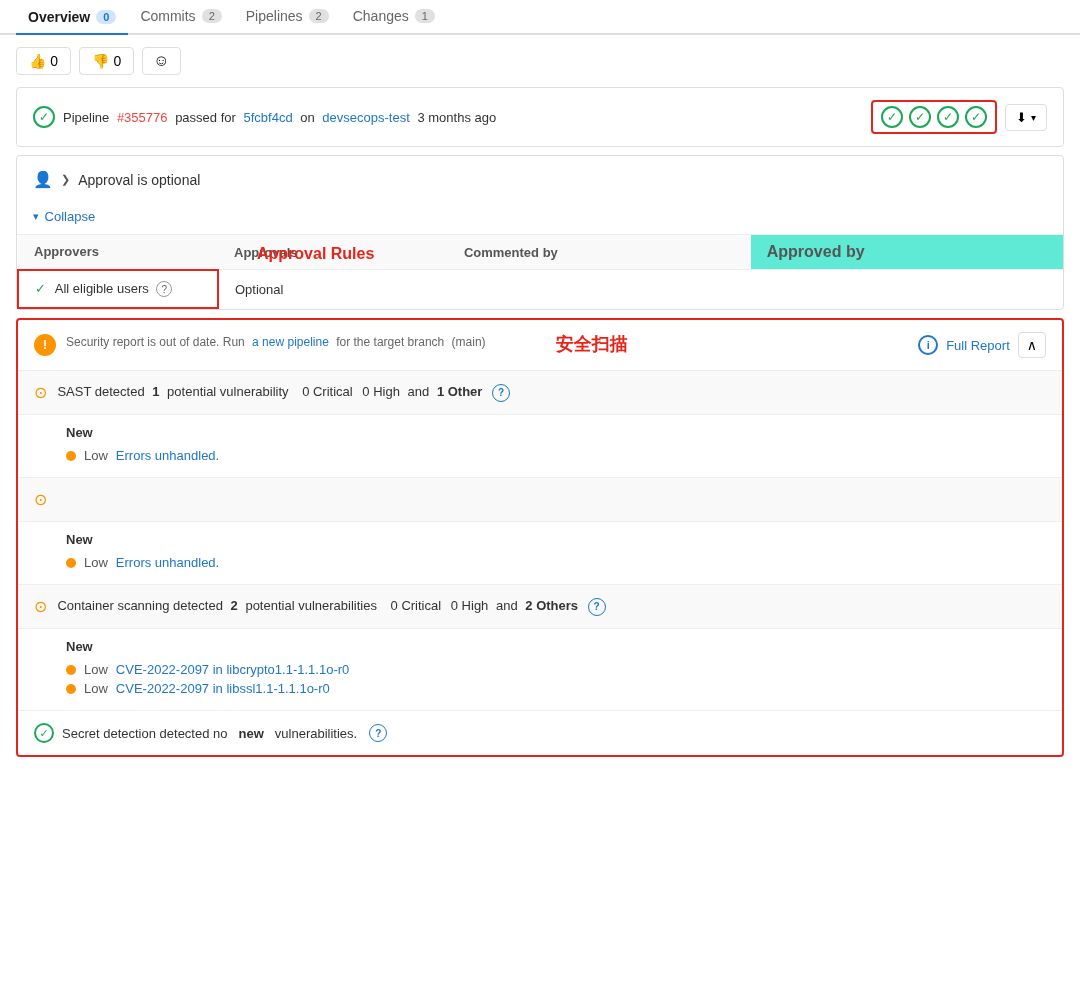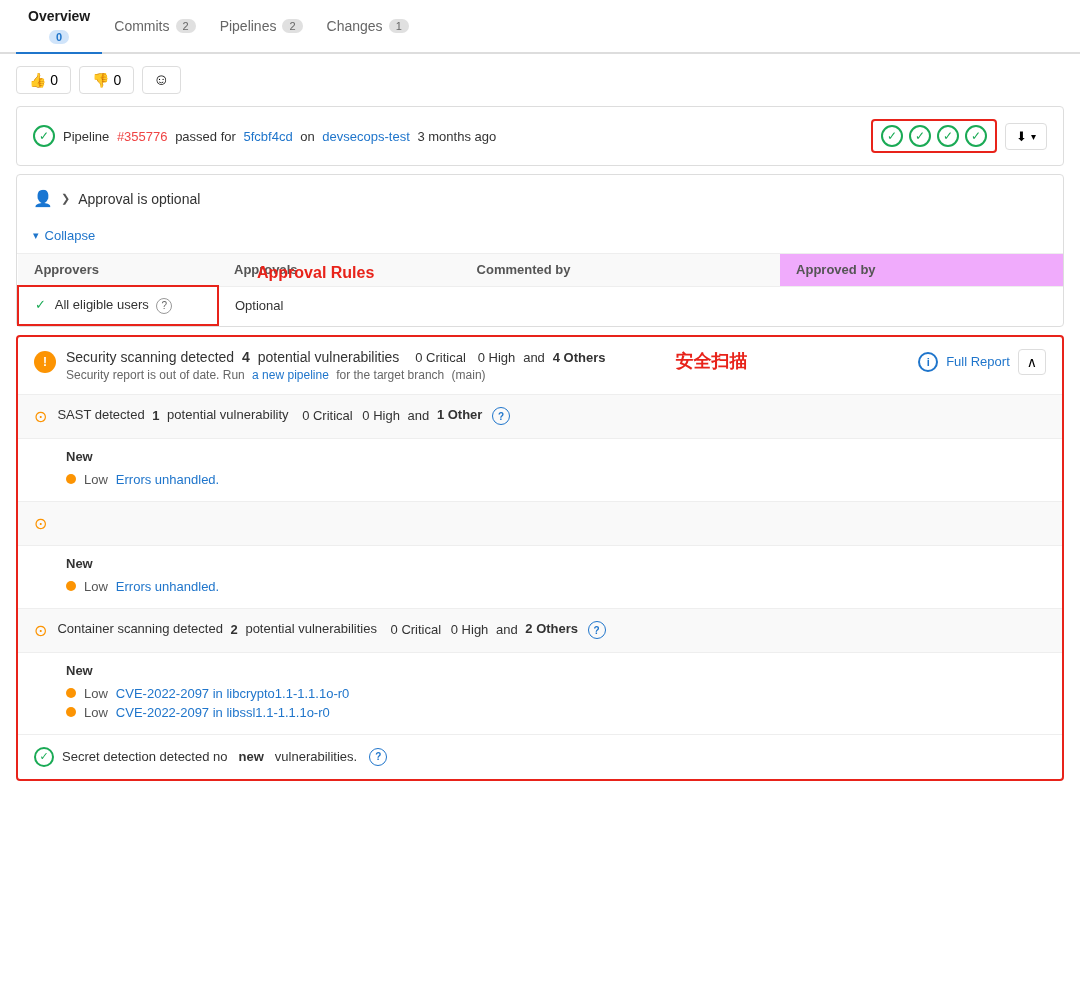--- a/index.html
+++ b/index.html
@@ -1,18 +1,18 @@
 <!DOCTYPE html>
 <html><head>
   <meta charset="utf-8">
   <style>
     * { box-sizing: border-box; margin: 0; padding: 0; }
     body { font-family: -apple-system, BlinkMacSystemFont, 'Segoe UI', Arial, sans-serif; font-size: 14px; background: #fff; color: #333; }
     .tab { padding: 8px 12px; cursor: pointer; font-size: 14px; color: #666; border-bottom: 2px solid transparent; margin-bottom: -1px; display: flex; align-items: center; gap: 6px; }
-    .tab.active { color: #1a1a1a; border-bottom-color: #1f75cb; font-weight: 600; flex-direction: column; }
+    .tab.active { color: #1a1a1a; border-bottom-color: #1f75cb; font-weight: 600; }
   </style>
 </head>
 <body>
 
 <div style="display:flex; border-bottom:2px solid #ddd; padding:0 16px; background:#fff;">
   <div class="tab active" style="color:#1a1a1a; border-bottom:2px solid #1f75cb; margin-bottom:-2px; padding:8px 12px; display:flex; align-items:center; gap:6px; font-weight:600;">
     <span>Overview</span>
     <span style="background:#d0e4fa; border-radius:10px; padding:1px 7px; font-size:11px; color:#1f75cb;">0</span>
   </div>
   <div class="tab" style="padding:8px 12px; display:flex; align-items:center; gap:6px; color:#666; cursor:pointer;">
@@ -81,21 +81,21 @@
     <span>Collapse</span>
   </div>
   <div style="position:relative;">
     <span style="color:#e8231a; font-size:16px; font-weight:bold; position:absolute; left:240px; top:10px; z-index:2;">Approval Rules</span>
     <table style="width:100%; border-collapse:collapse;">
       <thead>
         <tr>
           <th style="text-align:left; padding:8px 16px; font-size:13px; font-weight:600; color:#555; border-bottom:1px solid #eee; background:#f9f9f9; width:200px;">Approvers</th>
           <th style="text-align:left; padding:8px 16px; font-size:13px; font-weight:600; color:#555; border-bottom:1px solid #eee; background:#f9f9f9;">Approvals</th>
           <th style="text-align:left; padding:8px 16px; font-size:13px; font-weight:600; color:#555; border-bottom:1px solid #eee; background:#f9f9f9;">Commented by</th>
-          <th style="text-align:left; padding:8px 16px; font-size:13px; font-weight:600; color:#555; border-bottom:1px solid #eee; background:#f0abfc;">Approved by</th>
+          <th style="text-align:left; padding:8px 16px; font-size:16px; font-weight:600; color:#555; border-bottom:1px solid #eee; background:#5eead4;">Approved by</th>
         </tr>
       </thead>
       <tbody>
         <tr>
           <td style="padding:10px 16px; font-size:13px; border:2px solid #e8231a; vertical-align:middle;">
             <span style="color:#1aaa55; margin-right:6px;">✓</span>
             <span>All eligible users</span>
             <span style="display:inline-flex; align-items:center; justify-content:center; width:16px; height:16px; border-radius:50%; border:1px solid #999; font-size:10px; color:#666; cursor:pointer; vertical-align:middle; margin-left:4px;">?</span>
           </td>
           <td style="padding:10px 16px; font-size:13px; vertical-align:middle;">
@@ -108,29 +108,20 @@
     </table>
   </div>
 </div>
 
 <div style="margin:8px 16px; border:2px solid #e8231a; border-radius:4px; background:#fff;">
 
   <div style="padding:12px 16px; display:flex; align-items:flex-start; justify-content:space-between; border-bottom:1px solid #eee;">
     <div style="display:flex; align-items:flex-start; gap:10px; flex:1;">
       <div style="width:22px; height:22px; border-radius:50%; background:#fc9403; display:flex; align-items:center; justify-content:center; color:white; font-size:12px; font-weight:bold; flex-shrink:0; margin-top:2px;">!</div>
       <div>
-        <div style="font-size:14px;">
-          <span>Security scanning detected</span>
-          <strong style="margin:0 4px;">4</strong>
-          <span>potential vulnerabilities</span>
-          <span style="margin-left:12px; font-size:13px;">0 Critical</span>
-          <span style="margin-left:8px; font-size:13px;">0 High</span>
-          <span style="margin:0 4px; font-size:13px;">and</span>
-          <strong style="font-size:13px;">4 Others</strong>
-        </div>
         <div style="font-size:12px; color:#666; margin-top:3px;">
           <span>Security report is out of date. Run</span>
           <a style="color:#1f75cb; cursor:pointer; margin:0 4px;">a new pipeline</a>
           <span>for the target branch</span>
           <span style="margin-left:4px;">(main)</span>
         </div>
       </div>
       <span style="color:#e8231a; font-size:18px; font-weight:bold; margin-left:60px;">安全扫描</span>
     </div>
     <div style="display:flex; align-items:center; gap:8px; flex-shrink:0; margin-left:16px;">

